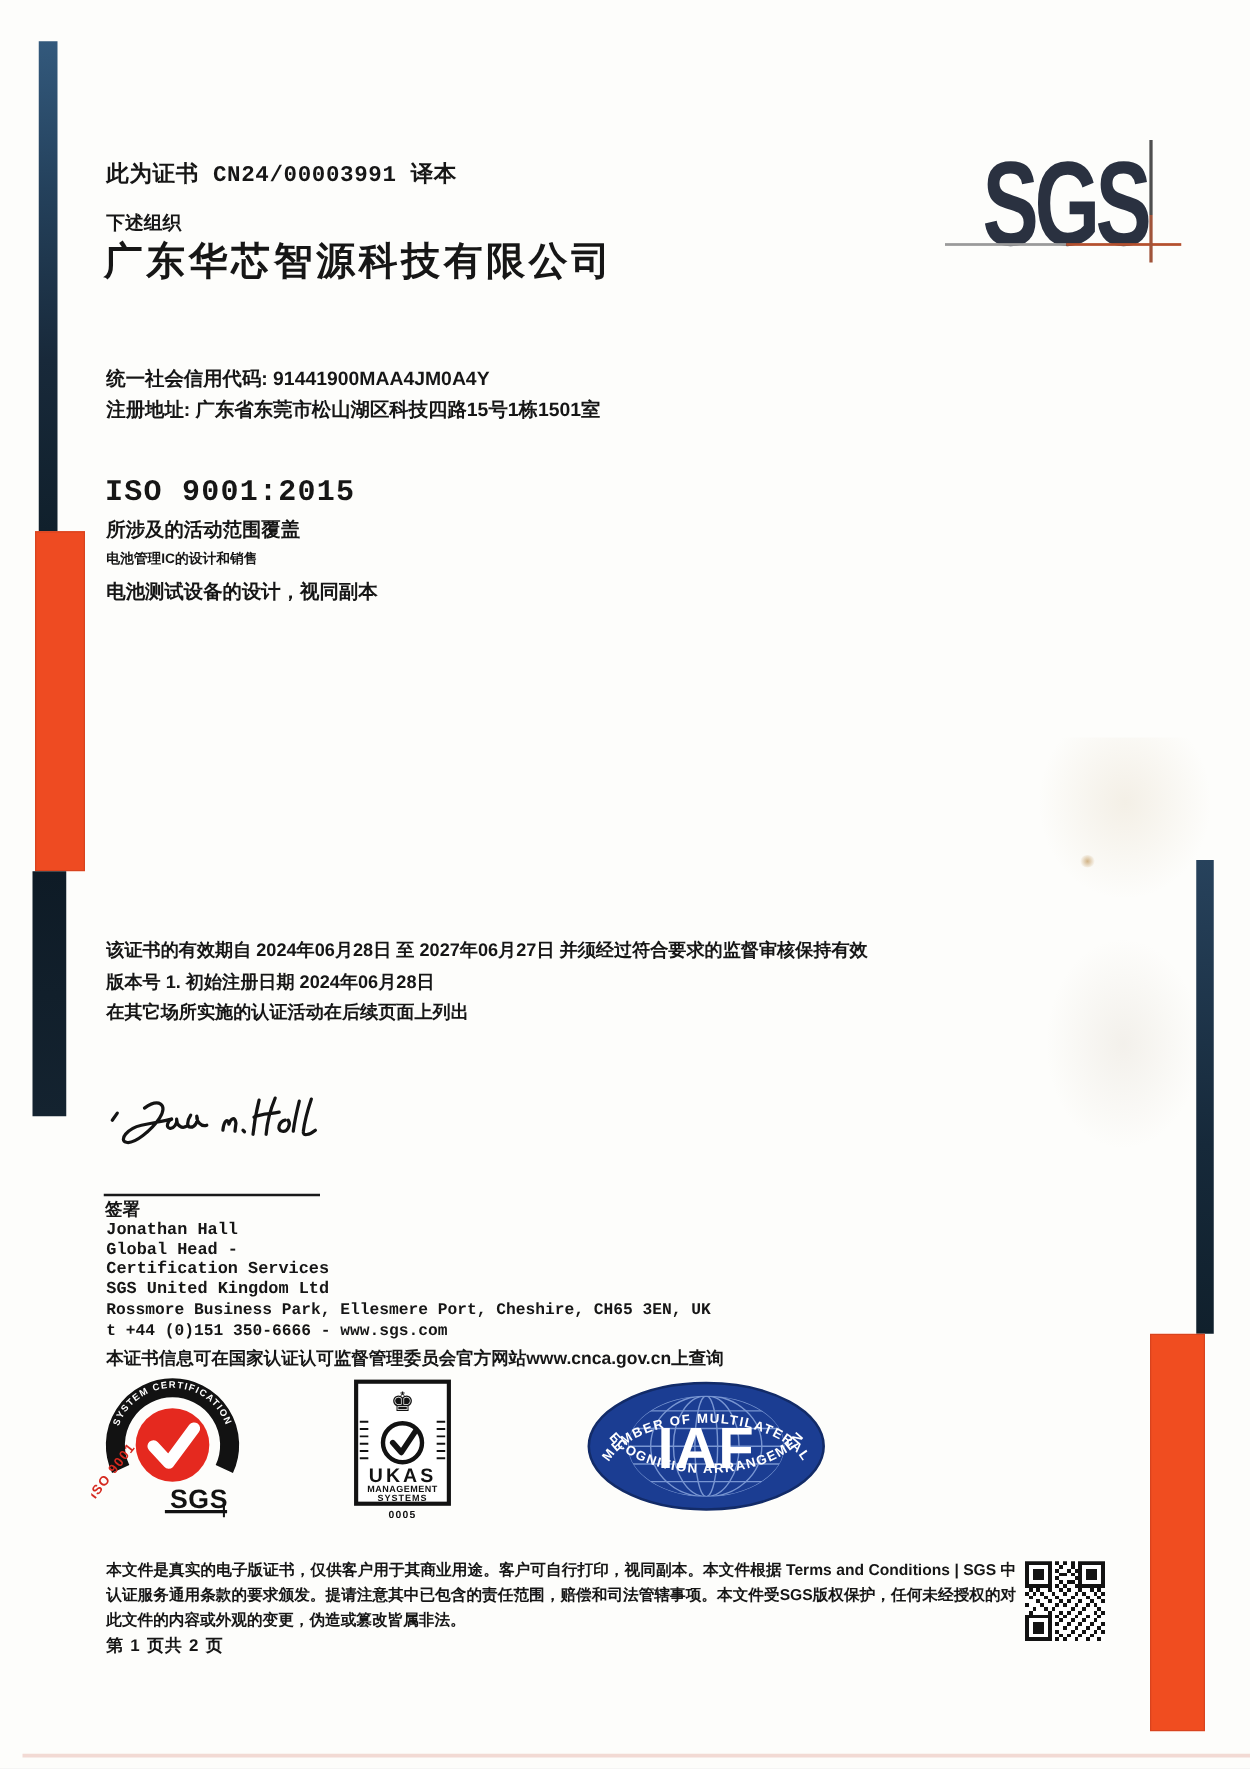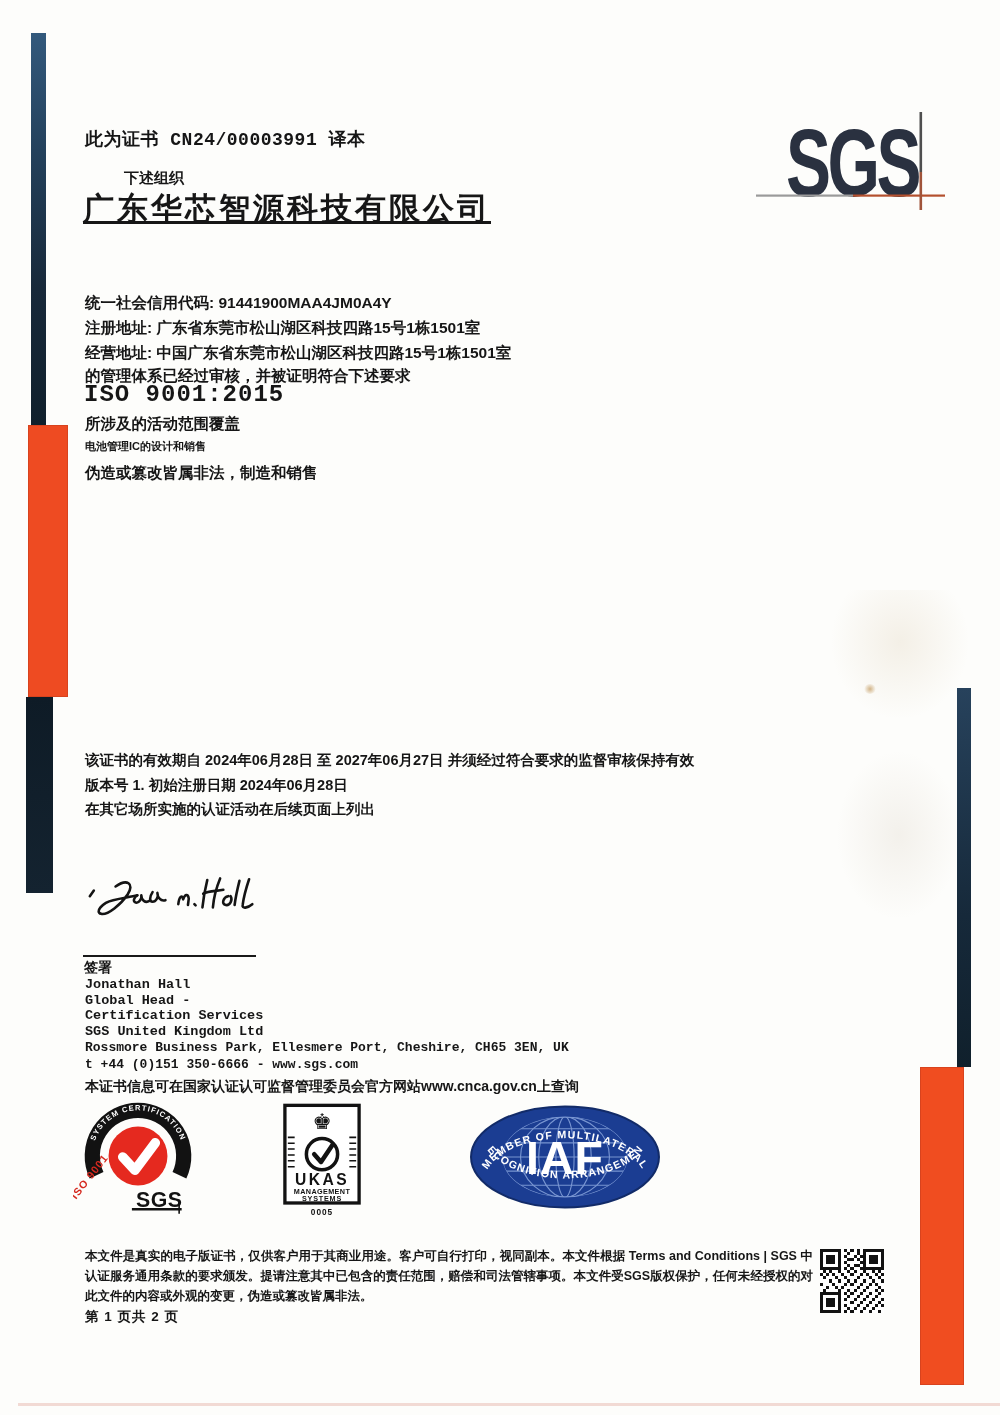--- a/index.html
+++ b/index.html
@@ -34,22 +34,22 @@
   .stain{position:absolute;pointer-events:none;}
   #stain-1{left:830px;top:590px;width:140px;height:130px;
     background:radial-gradient(ellipse at 50% 40%,rgba(186,156,104,.14),rgba(186,156,104,0) 70%);}
   #stain-2{left:836px;top:750px;width:125px;height:170px;
     background:radial-gradient(ellipse at 50% 50%,rgba(170,150,120,.12),rgba(170,150,120,0) 70%);}
   #stain-dot{left:864px;top:684px;width:12px;height:10px;border-radius:50%;
     background:radial-gradient(circle,rgba(176,122,44,.55),rgba(176,122,44,0) 75%);}
 
   
   #certificate-translation-line{left:85px;top:127px;font-size:18px;font-weight:600;letter-spacing:.5px;}
-  #organization-intro{left:85px;top:169px;font-size:15px;font-weight:600;margin-left:39px;}
-  #organization-name{left:83px;top:188px;font-size:31px;font-weight:900;letter-spacing:3px;text-decoration:underline;}
+  #organization-intro{left:85px;top:169px;font-size:15px;font-weight:600;}
+  #organization-name{left:83px;top:188px;font-size:31px;font-weight:900;letter-spacing:3px;}
 
   
   .detail-line{left:85px;font-size:15.5px;font-weight:600;}
   #credit-code{top:293px;}
   #registered-address{top:318px;}
   #operating-address{top:343px;}
   #audit-statement{top:366px;}
   #standard-name{left:84px;top:381px;font-size:24px;font-weight:700;letter-spacing:1px;}
 
   #scope-intro{left:85px;top:414px;font-size:15.5px;font-weight:600;}
@@ -114,27 +114,25 @@
       <rect x="163.5" y="72" width="2.6" height="38" fill="#a0543a"></rect>
     </svg>
   </div>
 
   <div class="abs mono nowrap" id="certificate-translation-line">此为证书 CN24/00003991 译本</div>
   <div class="abs nowrap" id="organization-intro">下述组织</div>
   <div class="abs nowrap" id="organization-name">广东华芯智源科技有限公司</div>
 
   <div class="abs detail-line nowrap" id="credit-code">统一社会信用代码: 91441900MAA4JM0A4Y</div>
   <div class="abs detail-line nowrap" id="registered-address">注册地址: 广东省东莞市松山湖区科技四路15号1栋1501室</div>
-  <div class="abs detail-line nowrap" id="operating-address">经营地址: 中国广东省东莞市松山湖区科技四路15号1栋1501室</div>
-  <div class="abs detail-line nowrap" id="audit-statement">的管理体系已经过审核，并被证明符合下述要求</div>
   <div class="abs mono nowrap" id="standard-name">ISO 9001:2015</div>
 
   <div class="abs nowrap" id="scope-intro">所涉及的活动范围覆盖</div>
   <div class="abs nowrap" id="scope-item-1">电池管理IC的设计和销售</div>
-  <div class="abs nowrap" id="scope-item-2">伪造或篡改皆属非法，制造和销售</div>
+  <div class="abs nowrap" id="scope-item-2">电池测试设备的设计，视同副本</div>
 
   <div class="abs validity-line nowrap" id="validity-period">该证书的有效期自 2024年06月28日 至 2027年06月27日 并须经过符合要求的监督审核保持有效</div>
   <div class="abs validity-line nowrap" id="version-line">版本号 1. 初始注册日期 2024年06月28日</div>
   <div class="abs validity-line nowrap" id="other-sites-line">在其它场所实施的认证活动在后续页面上列出</div>
 
   <div class="abs" id="signature-handwriting">
     <svg width="185" height="70" viewBox="0 0 230 82" fill="none" stroke="#141414" stroke-width="3.2" stroke-linecap="round" stroke-linejoin="round">
       <path d="M6 30 l 5 -7"></path>
       <path d="M38 18 C 52 8 62 14 53 28 C 45 40 28 54 20 52 C 12 50 21 38 35 35 C 49 32 57 31 65 29"></path>
       <path d="M65 29 C 61 31 59 37 63 38 C 67 39 71 33 70 29 C 70 35 75 39 80 36"></path>

